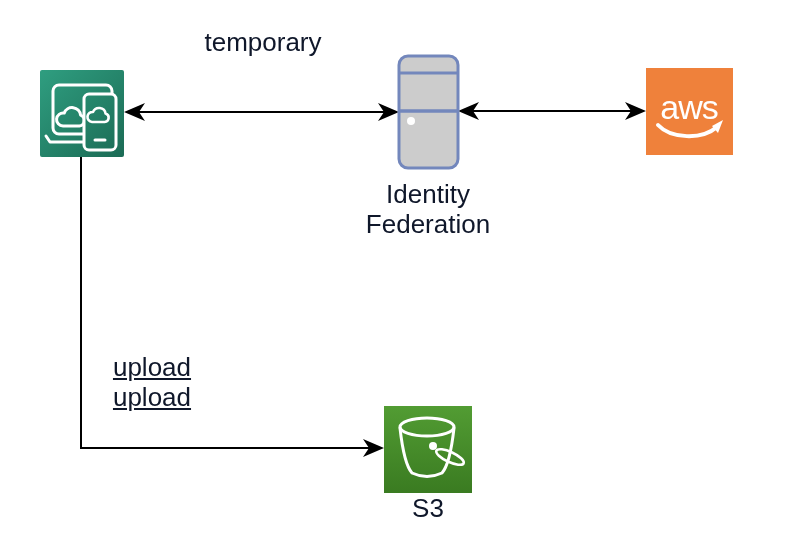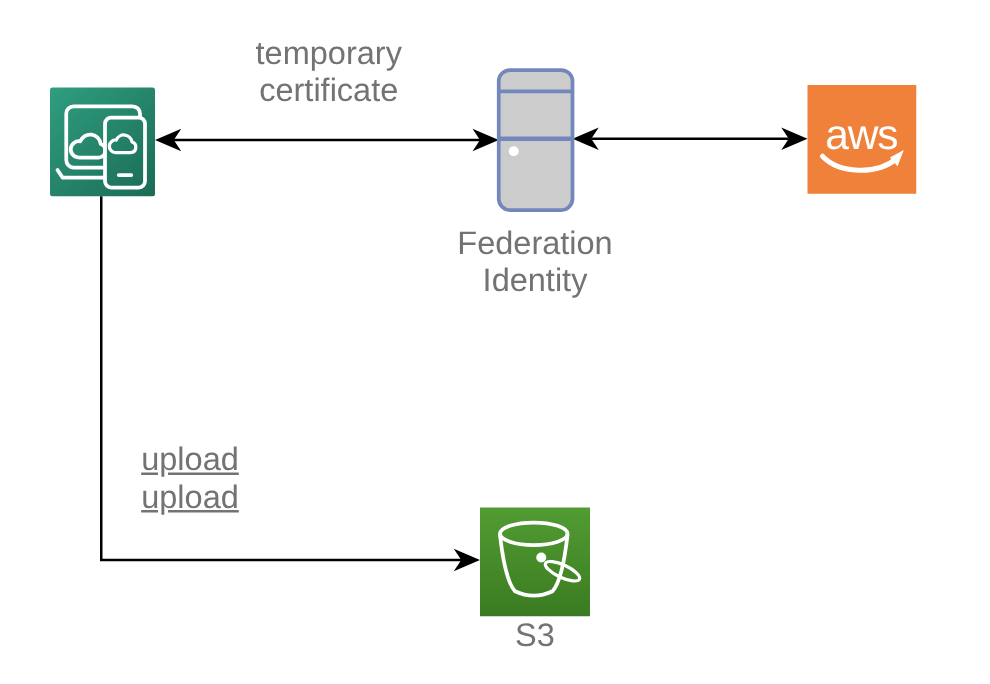--- a/index.html
+++ b/index.html
@@ -7,21 +7,21 @@
     position:relative;
     width:792px;height:547px;
     background:#ffffff;
     font-family:"Liberation Sans", sans-serif;
     overflow:hidden;
   }
   .canvas svg{position:absolute;left:0;top:0;}
   .edge-label, .node-label{
     position:absolute;
     text-align:center;
-    color:#737373;
+    color:#0f172a;
     font-size:26px;
     line-height:30px;
     white-space:nowrap;
   }
   .lbl-temp-cert{left:133px;top:27px;width:260px;}
   .lbl-identity{left:318px;top:179px;width:220px;}
   .lbl-upload{left:62px;top:352px;width:180px;text-decoration:underline;}
   .lbl-s3{left:368px;top:493px;width:120px;}
 </style>
 </head>
@@ -95,26 +95,25 @@
         <ellipse cx="427" cy="427" rx="27" ry="9"></ellipse>
         <path d="M 400 428 Q 404 464 412 473 Q 427 480 442 473 Q 450 464 454 428"></path>
       </g>
       <circle cx="433" cy="446" r="4" fill="#ffffff"></circle>
       <ellipse cx="450" cy="457" rx="15" ry="5" transform="rotate(25 450 457)" fill="none" stroke="#ffffff" stroke-width="2.6"></ellipse>
     </g>
   </svg>
 
   <div class="edge-label lbl-temp-cert">
     <div>temporary</div>
-    <div>certificate</div>
   </div>
 
   <div class="node-label lbl-identity">
+    <div>Identity</div>
     <div>Federation</div>
-    <div>Identity</div>
   </div>
 
   <div class="edge-label lbl-upload">
     <div>upload</div>
     <div>upload</div>
   </div>
 
   <div class="node-label lbl-s3">S3</div>
 
 </div>

